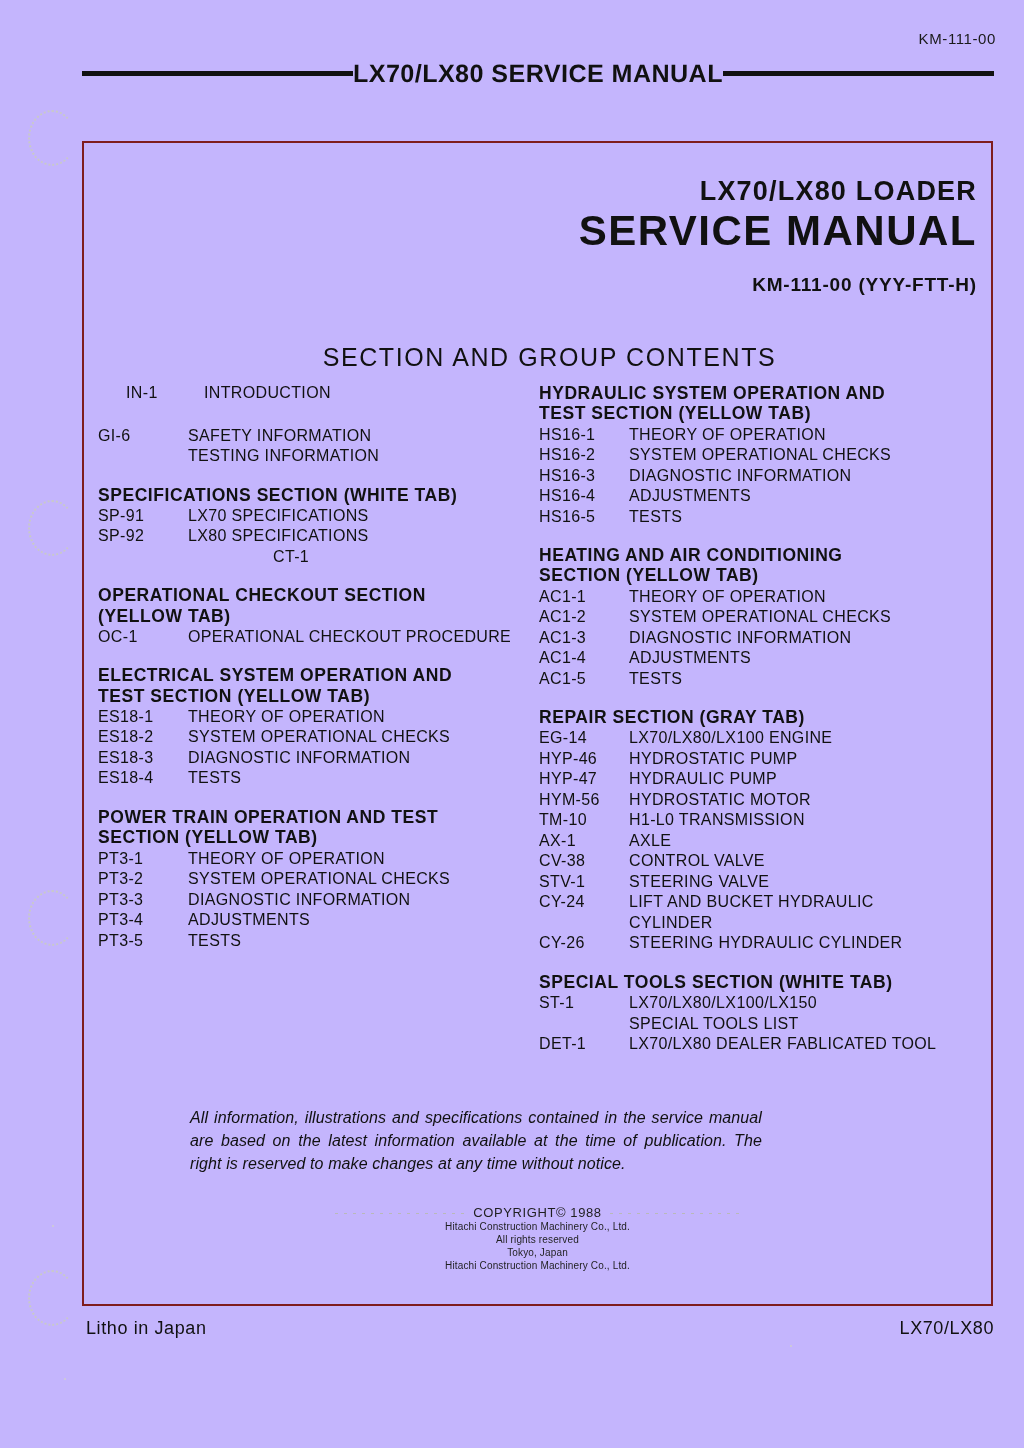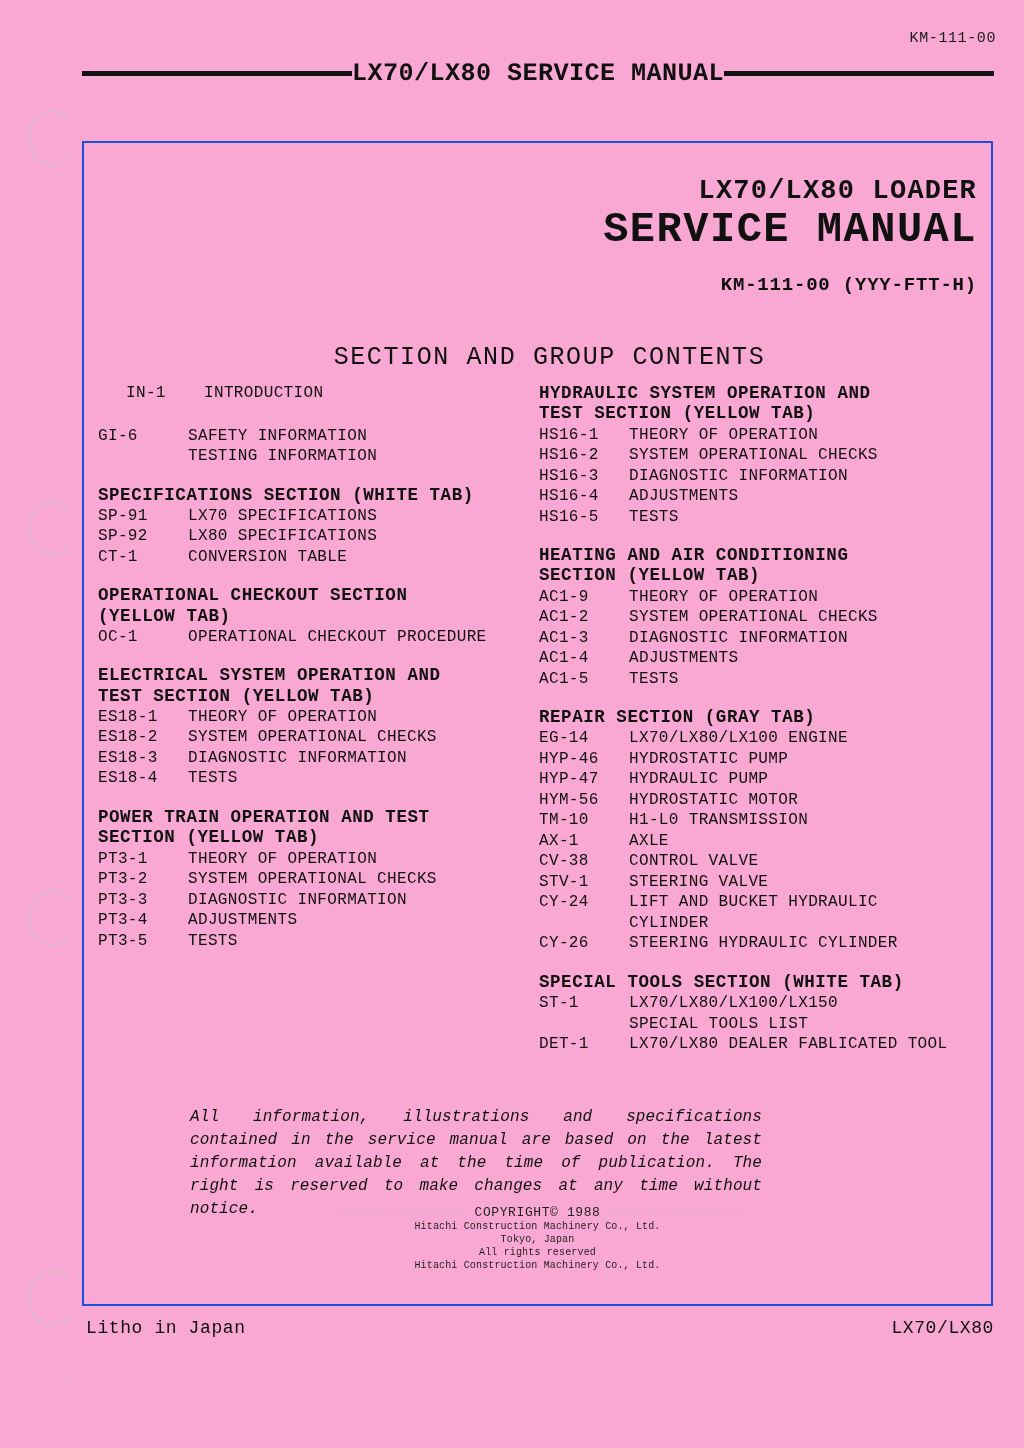--- a/index.html
+++ b/index.html
@@ -13,22 +13,21 @@
     position: relative;
     font-family: "Liberation Sans", sans-serif;
     color: #111;
     overflow: hidden;
   }
 
   
   #page {
     position: absolute;
     inset: 0;
-    background: #f9a8d4;
-    font-family: Liberation Mono, monospace;
+    background: #c4b5fd;
   }
 
   
   .doc-number-top {
     position: absolute;
     top: 30px;
     right: 28px;
     font-size: 15px;
     letter-spacing: 0.6px;
     color: #1a1a1a;
@@ -60,21 +59,21 @@
     transform: skewX(-0.4deg);
   }
 
   
   .content-box {
     position: absolute;
     left: 82px;
     top: 141px;
     width: 911px;
     height: 1165px;
-    border: 2px solid #1d4ed8;
+    border: 2px solid #7f1d1d;
     box-sizing: border-box;
   }
 
   
   .title-block {
     position: absolute;
     right: 14px;
     top: 34px;
     text-align: right;
   }
@@ -291,21 +290,20 @@
                 <div class="row">
                   <span class="code">SP-91</span>
                   <span class="desc">LX70 SPECIFICATIONS</span>
                 </div>
                 <div class="row">
                   <span class="code">SP-92</span>
                   <span class="desc">LX80 SPECIFICATIONS</span>
                 </div>
                 <div class="row">
                   <span class="code">CT-1</span>
-                  <span class="desc">CONVERSION TABLE</span>
                 </div>
               </div>
             </div>
             <div class="block">
               <div class="block-title">OPERATIONAL CHECKOUT SECTION
 (YELLOW TAB)</div>
               <div class="rows">
                 <div class="row">
                   <span class="code">OC-1</span>
                   <span class="desc">OPERATIONAL CHECKOUT PROCEDURE</span>
@@ -389,21 +387,21 @@
                   <span class="code">HS16-5</span>
                   <span class="desc">TESTS</span>
                 </div>
               </div>
             </div>
             <div class="block">
               <div class="block-title">HEATING AND AIR CONDITIONING
 SECTION (YELLOW TAB)</div>
               <div class="rows">
                 <div class="row">
-                  <span class="code">AC1-9</span>
+                  <span class="code">AC1-1</span>
                   <span class="desc">THEORY OF OPERATION</span>
                 </div>
                 <div class="row">
                   <span class="code">AC1-2</span>
                   <span class="desc">SYSTEM OPERATIONAL CHECKS</span>
                 </div>
                 <div class="row">
                   <span class="code">AC1-3</span>
                   <span class="desc">DIAGNOSTIC INFORMATION</span>
                 </div>
@@ -486,22 +484,22 @@
           </div>
       </div>
 
     </div>
 
     <div class="disclaimer">All information, illustrations and specifications contained in the service manual are based on the latest information available at the time of publication. The right is reserved to make changes at any time without notice.</div>
 
     <div class="copyright">
       <div><span class="cr-line1">COPYRIGHT© 1988</span></div>
       <div>Hitachi Construction Machinery Co., Ltd.</div>
+      <div>All rights reserved</div>
       <div>Tokyo, Japan</div>
-      <div>All rights reserved</div>
       <div>Hitachi Construction Machinery Co., Ltd.</div>
     </div>
 
   </div>
 
   <div class="footer">
     <span>Litho in Japan</span>
     <span>LX70/LX80</span>
   </div>
 

